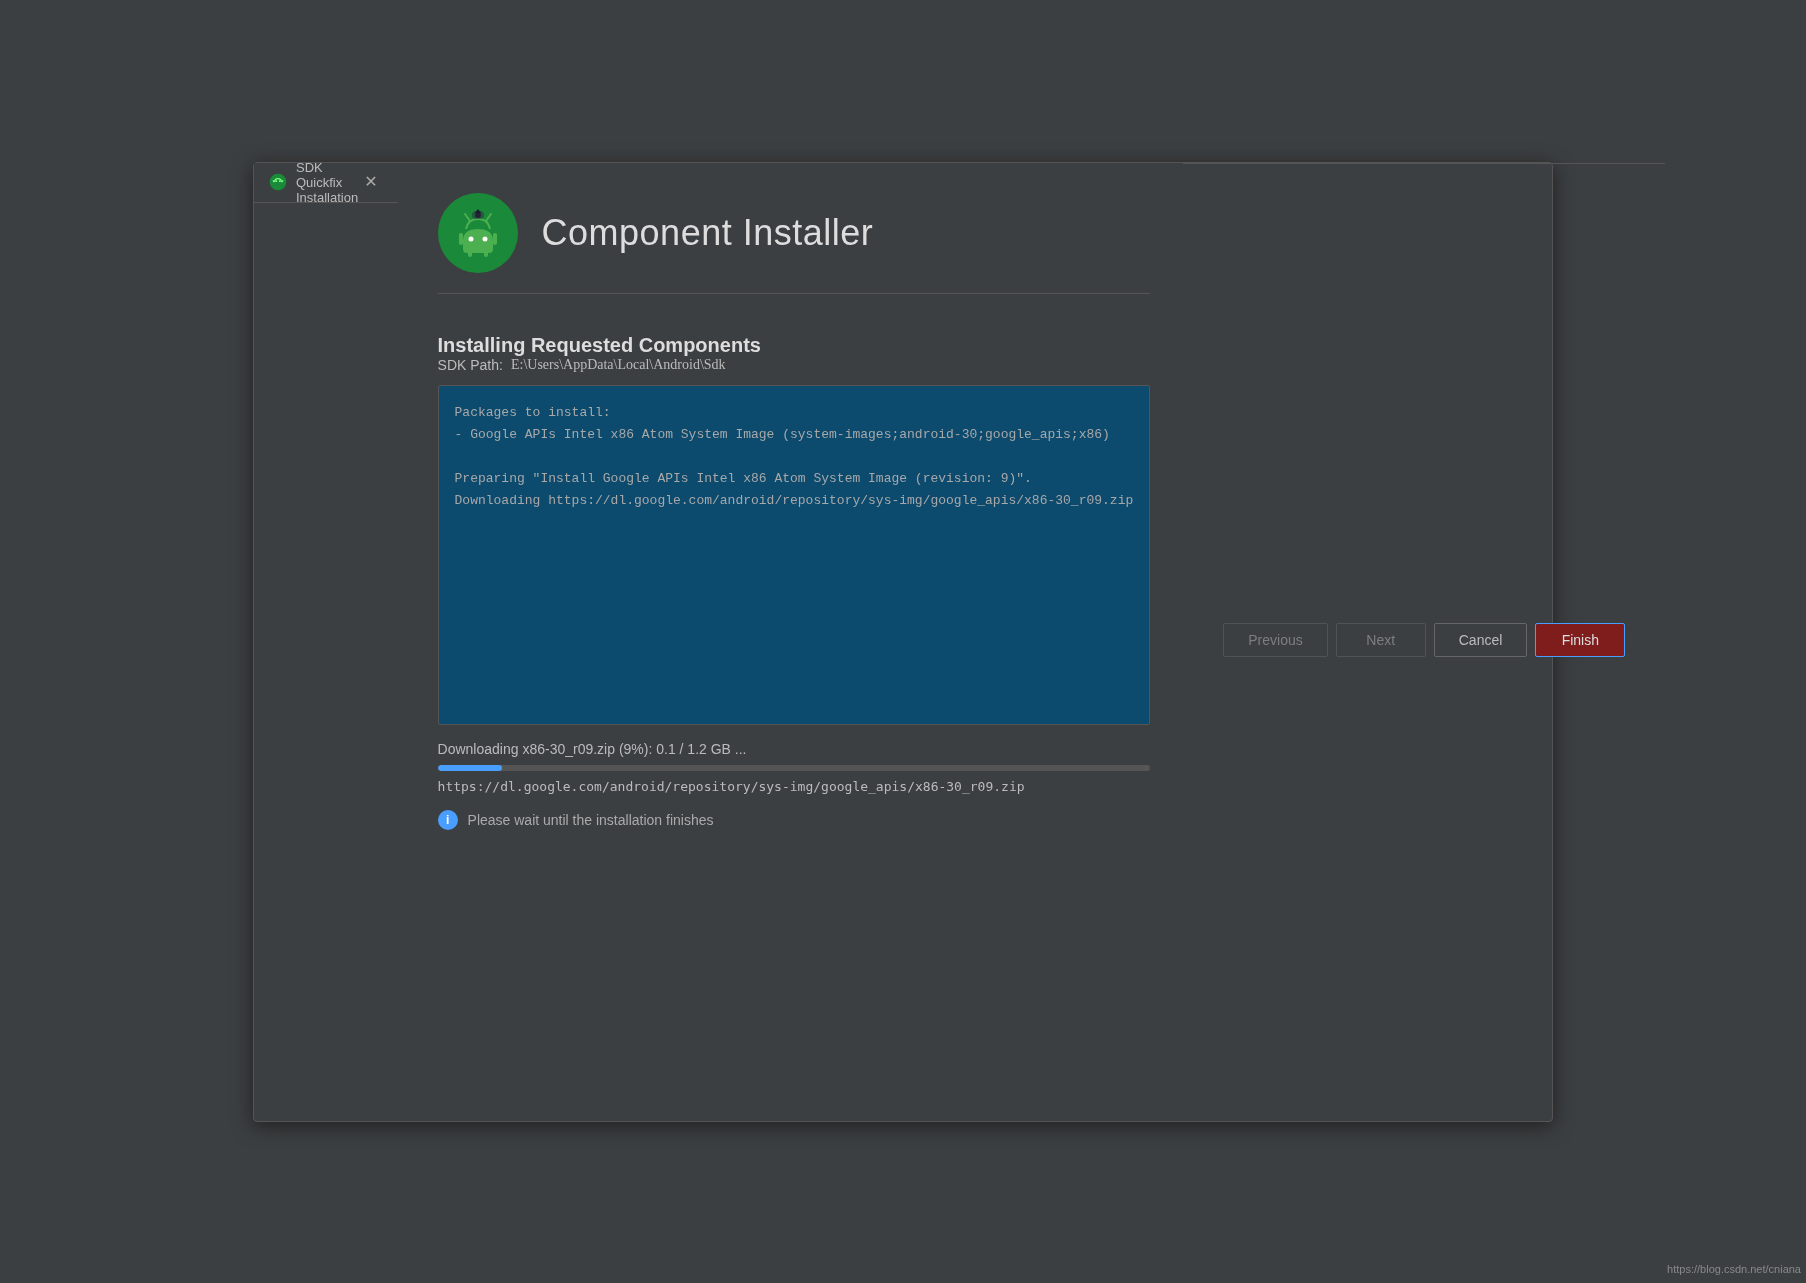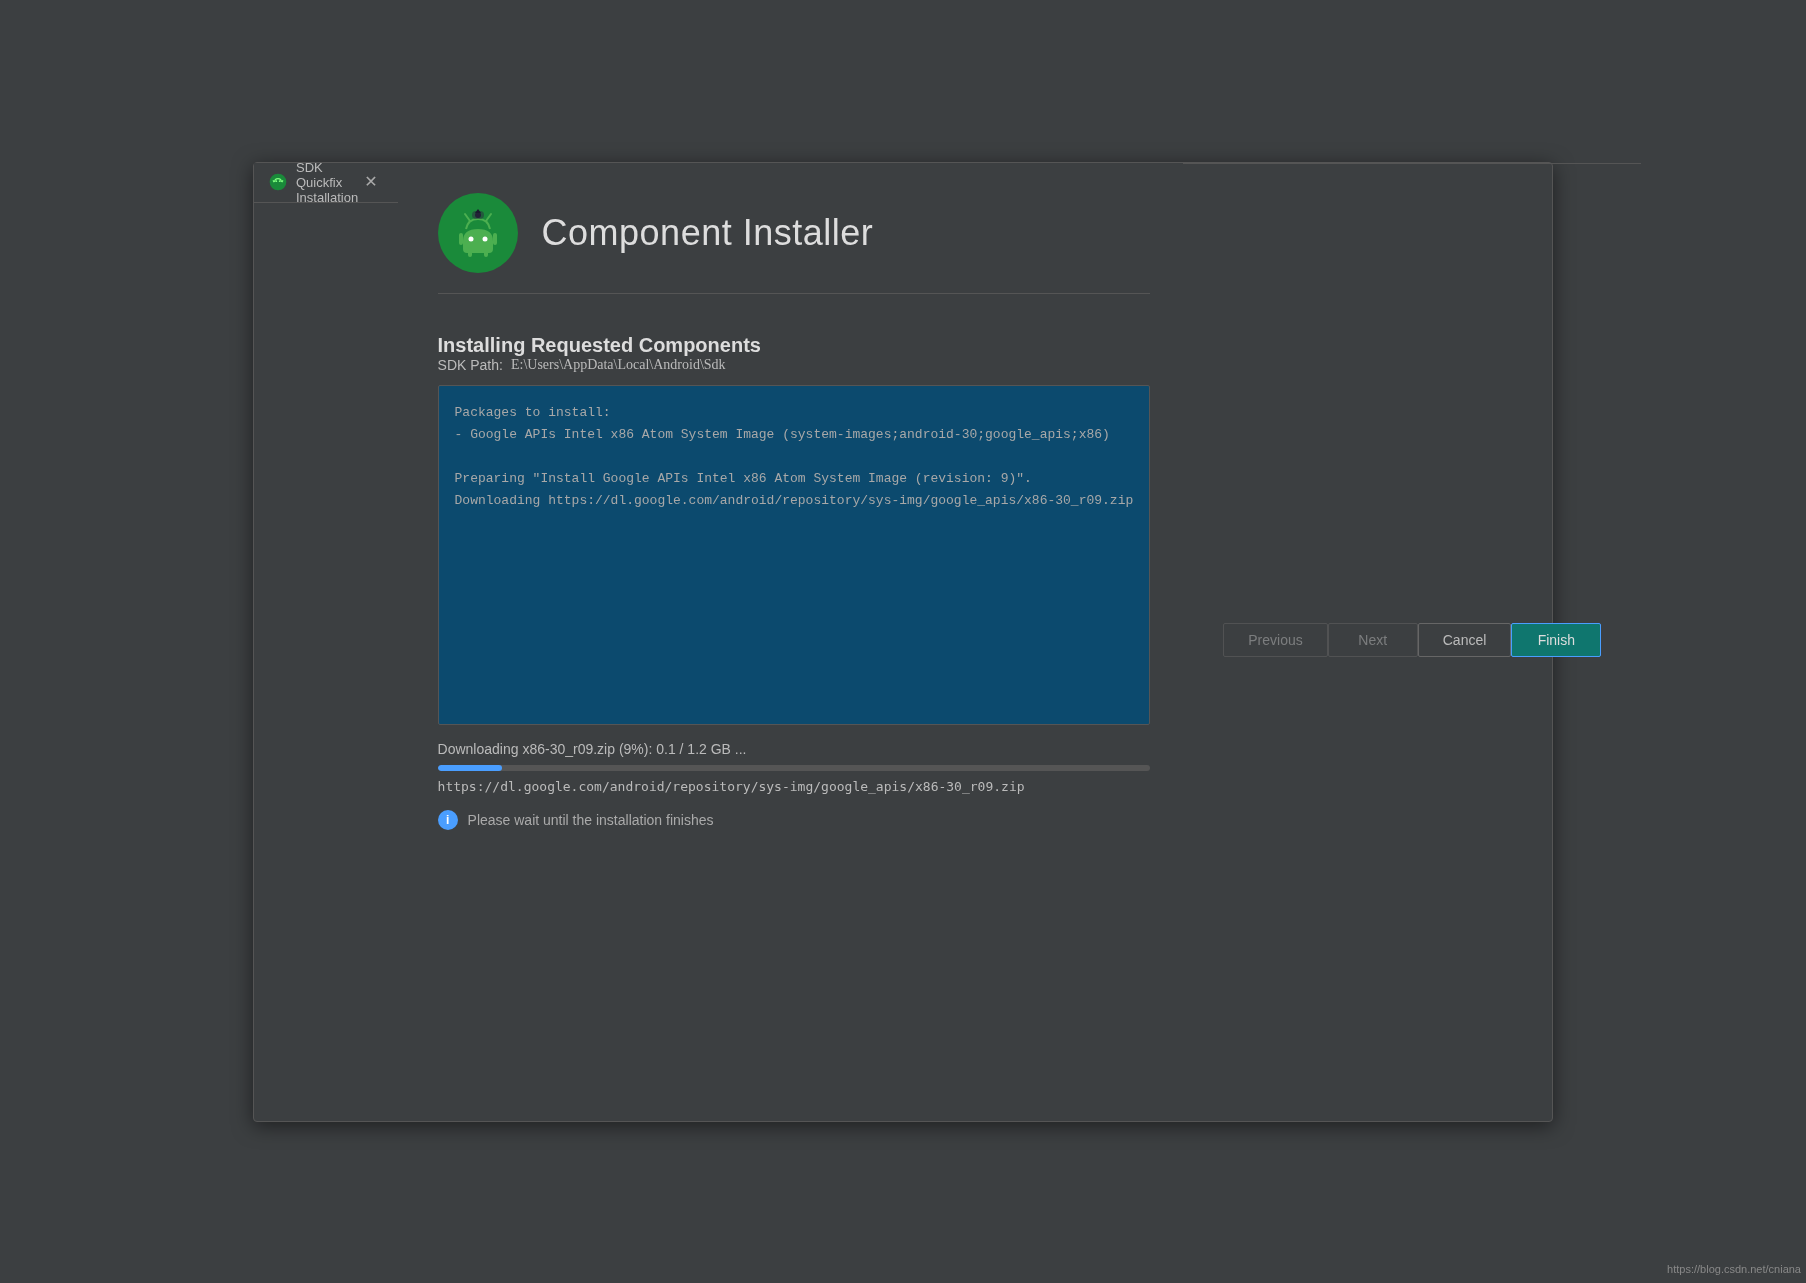--- a/index.html
+++ b/index.html
@@ -168,38 +168,39 @@
       font-size: 12px;
       font-weight: bold;
       margin-right: 10px;
       flex-shrink: 0;
     }
     .footer {
       display: flex;
       justify-content: flex-end;
       align-items: center;
       padding: 16px 40px 20px 40px;
+      gap: 8px;
       border-top: 1px solid #555;
     }
     .btn {
       padding: 8px 24px;
       font-size: 14px;
       border-radius: 2px;
       cursor: pointer;
       border: 1px solid #666;
       background: #3c3f41;
       color: #bbb;
       min-width: 90px;
     }
     .btn:disabled {
       opacity: 0.5;
       cursor: not-allowed;
     }
     .btn-finish {
-      background: #0f766e;
+      background: #7f1d1d;
       border: 1px solid #4a9eff;
       color: #ddd;
     }
     .watermark {
       position: fixed;
       bottom: 8px;
       right: 5px;
       color: #888;
       font-size: 11px;
     }

